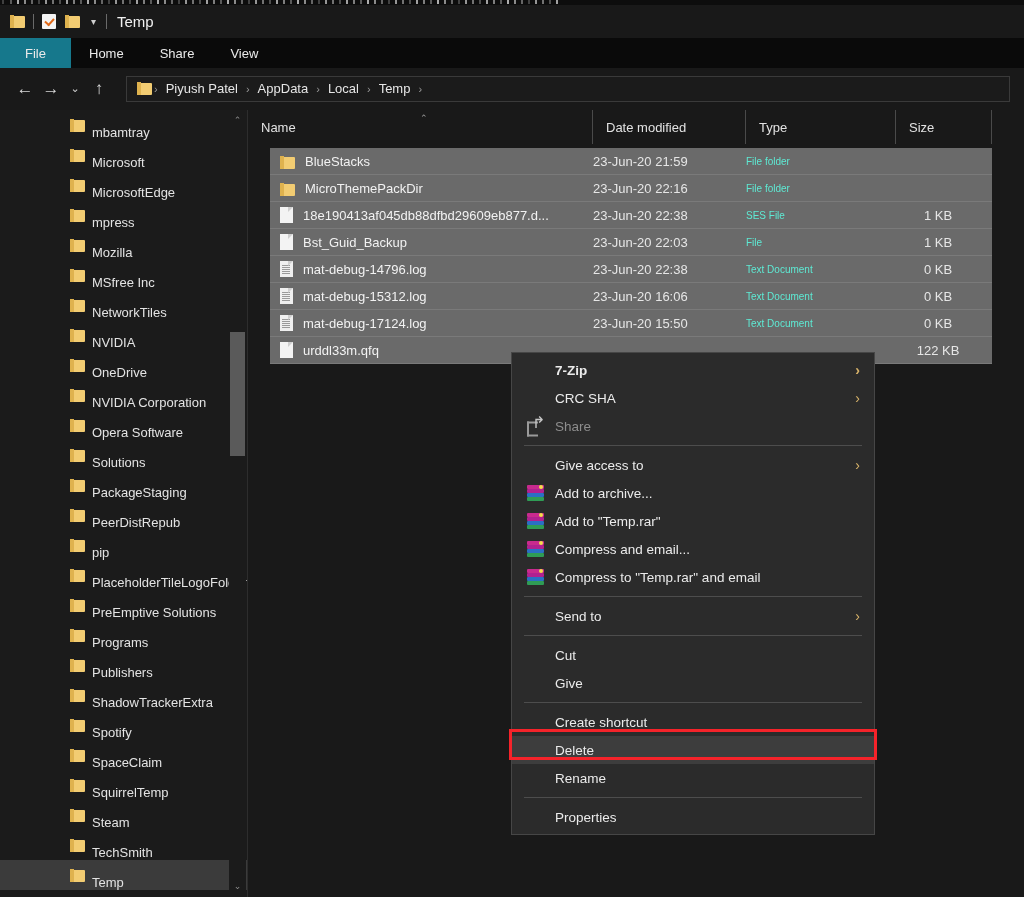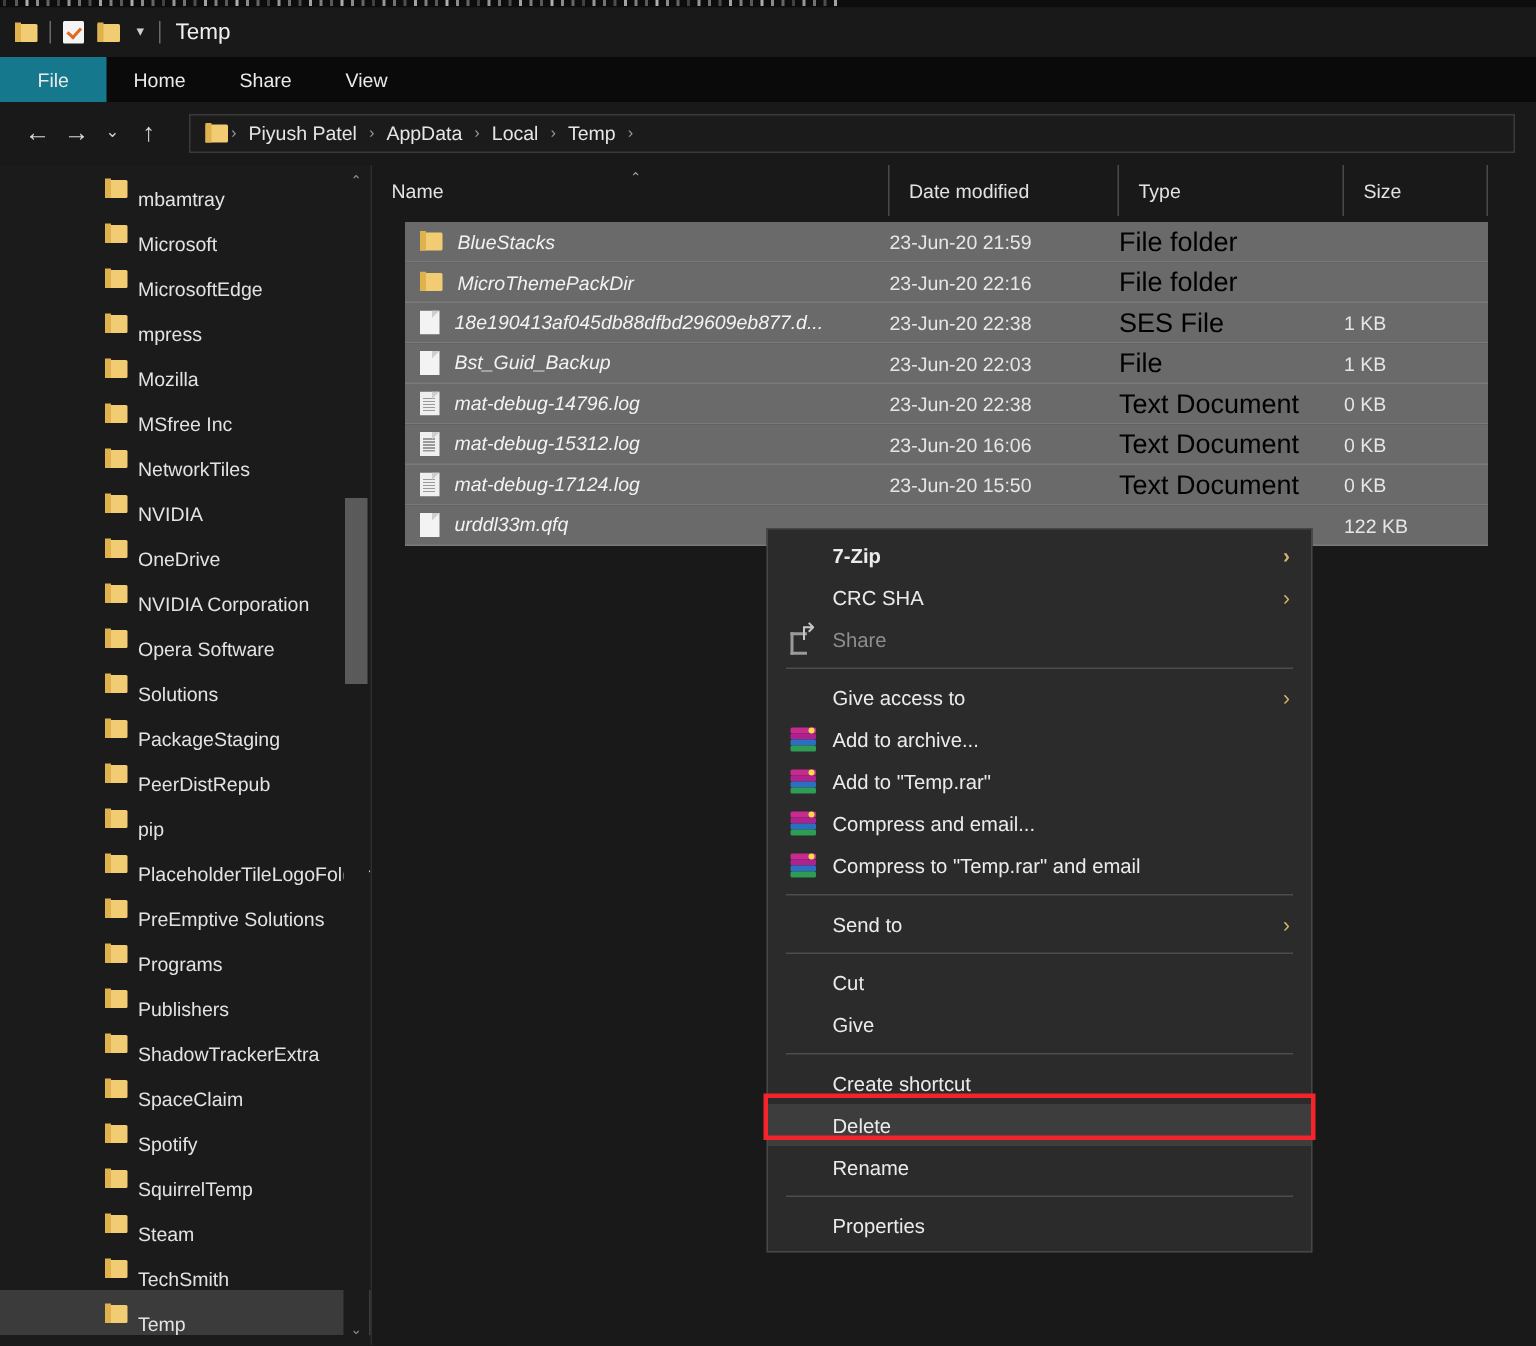--- a/index.html
+++ b/index.html
@@ -262,36 +262,35 @@
     align-items: center;
     height: 27px;
     background: #6a6a6a;
     border-bottom: 1px solid #7a7a7a;
     cursor: default;
   }
   .frow.sel { background: #6a6a6a; }
   .fc-name {
     width: 323px;
     display: flex;
-    align-items: flex-start;
+    align-items: flex-end;
     padding-left: 10px;
     overflow: hidden;
-    font-style: italic;
   }
   .fc-name .lbl {
     font-size: 13px;
     color: #f2f2f2;
     margin-left: 10px;
     white-space: nowrap;
     overflow: hidden;
     text-overflow: ellipsis;
   }
   .fc-date { width: 153px; font-size: 13px; color: #e6e6e6; }
-  .fc-type { width: 150px; font-size: 18px; color: #000000; }
-  .fc-size { width: 96px; font-size: 13px; color: #e6e6e6; text-align: left; padding-right: 12px; }
+  .fc-type { width: 150px; font-size: 10px; color: #5eead4; }
+  .fc-size { width: 96px; font-size: 13px; color: #e6e6e6; text-align: center; padding-right: 12px; }
 
   .file-glyph {
     position: relative;
     width: 13px; height: 16px;
     background: #f3f3f3;
     flex: 0 0 auto;
   }
   .file-glyph::after {
     content: "";
     position: absolute;
@@ -610,25 +609,25 @@
       <div class="tree-item">
         <span class="folder-glyph"></span>
         <span class="tlabel">Publishers</span>
       </div>
       <div class="tree-item">
         <span class="folder-glyph"></span>
         <span class="tlabel">ShadowTrackerExtra</span>
       </div>
       <div class="tree-item">
         <span class="folder-glyph"></span>
+        <span class="tlabel">Spotify</span>
+      </div>
+      <div class="tree-item">
+        <span class="folder-glyph"></span>
         <span class="tlabel">SpaceClaim</span>
-      </div>
-      <div class="tree-item">
-        <span class="folder-glyph"></span>
-        <span class="tlabel">Spotify</span>
       </div>
       <div class="tree-item">
         <span class="folder-glyph"></span>
         <span class="tlabel">SquirrelTemp</span>
       </div>
       <div class="tree-item">
         <span class="folder-glyph"></span>
         <span class="tlabel">Steam</span>
       </div>
       <div class="tree-item">

